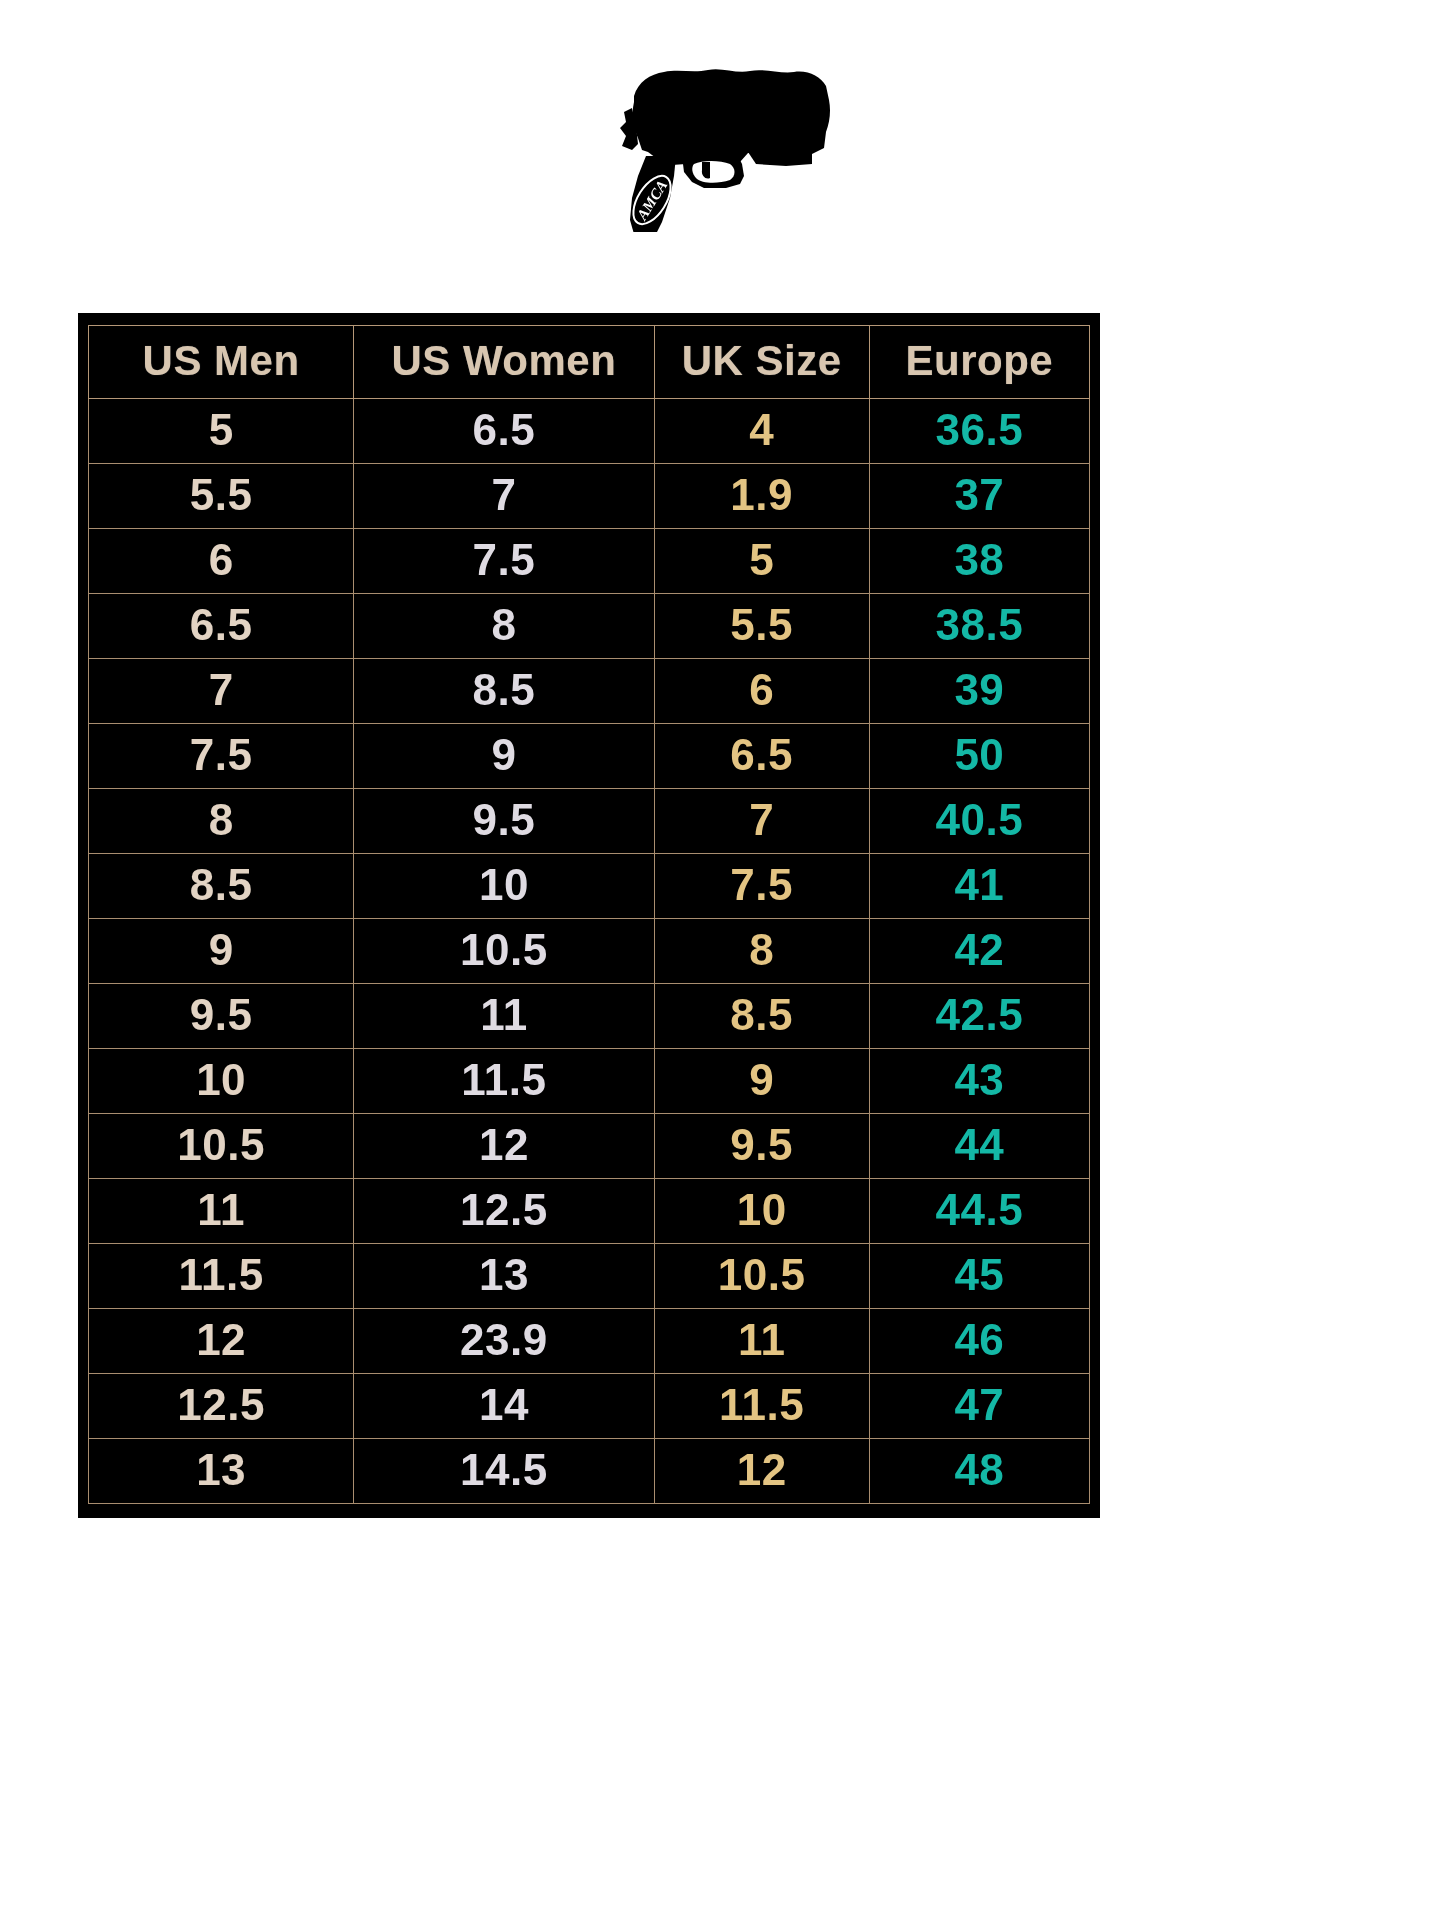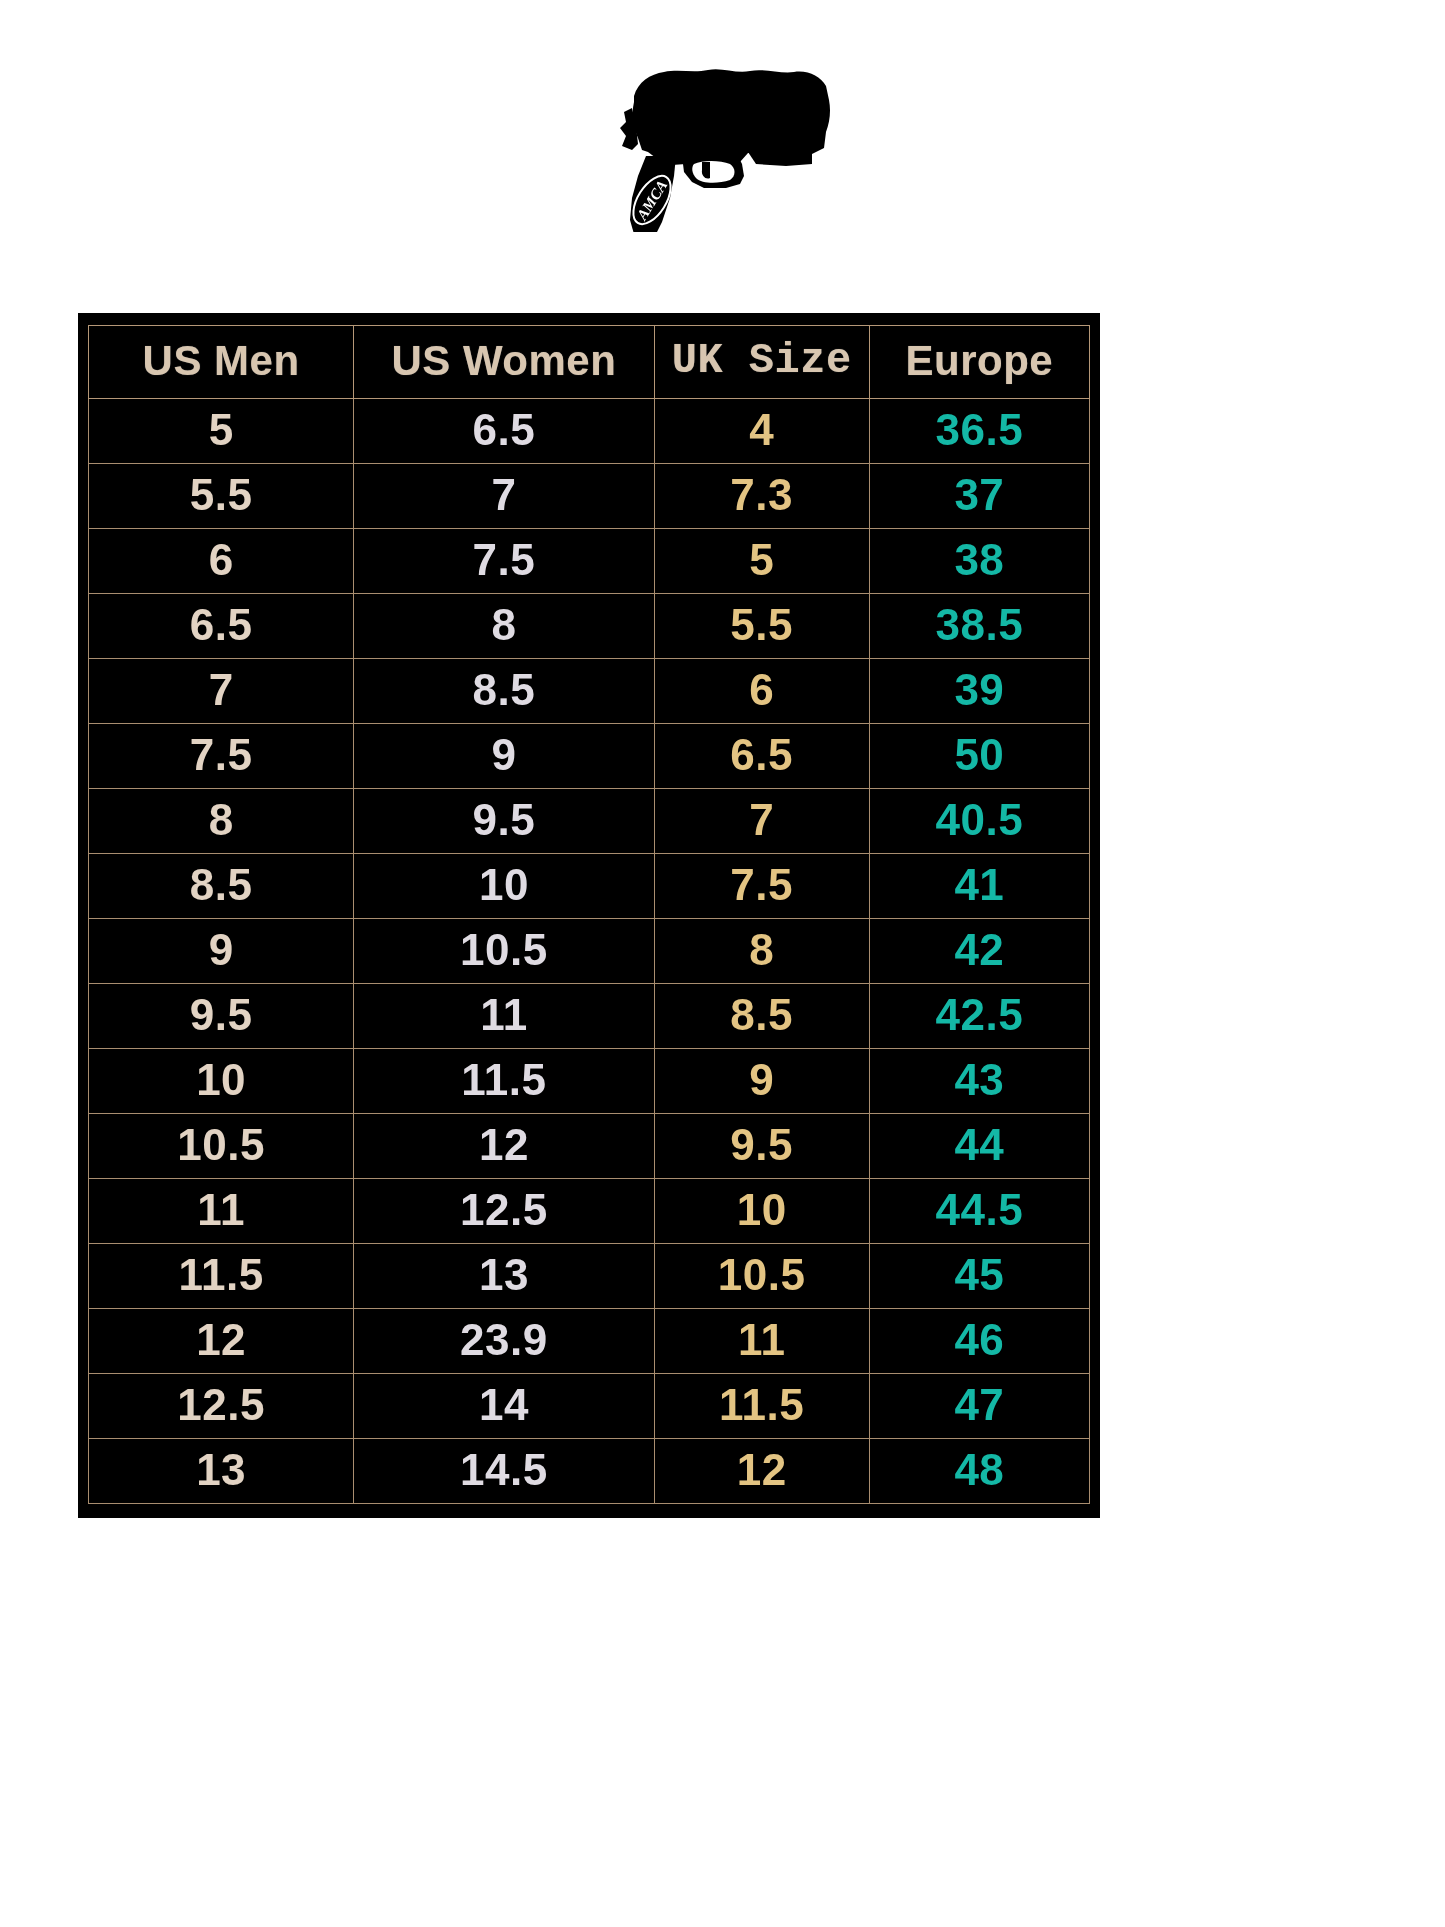--- a/index.html
+++ b/index.html
@@ -66,21 +66,21 @@
   
   table#size-chart thead th {
     font-size: 42px;
     padding: 14px 4px 16px 4px;
     color: #d8c6b0;
     border: 1px solid #b59878;
     text-shadow: 0 0 1px rgba(255,255,255,0.35);
   }
   thead th.h-usmen   { color: #d6c3ae; border-color: #b89a79; }
   thead th.h-uswomen { color: #d9c7b2; border-color: #b89a79; }
-  thead th.h-uk      { color: #d5c2a6; border-color: #b08f68; font-family: Liberation Mono, monospace; }
+  thead th.h-uk      { color: #d5c2a6; border-color: #b08f68; }
   thead th.h-eu      { color: #d7c5b3; border-color: #b49a83; }
 
   
   table#size-chart tbody td {
     font-size: 44px;
     padding: 9px 4px 11px 4px;
     border: 1px solid #a98e70;
   }
   tbody td.d-usmen {
     color: #e2d3c3;
@@ -199,21 +199,21 @@
     <tbody id="chart-body">
       <tr>
           <td class="d-usmen">5</td>
           <td class="d-uswomen">6.5</td>
           <td class="d-uk">4</td>
           <td class="d-eu">36.5</td>
         </tr>
       <tr>
           <td class="d-usmen">5.5</td>
           <td class="d-uswomen">7</td>
-          <td class="d-uk">7.3</td>
+          <td class="d-uk">1.9</td>
           <td class="d-eu">37</td>
         </tr>
       <tr>
           <td class="d-usmen">6</td>
           <td class="d-uswomen">7.5</td>
           <td class="d-uk">5</td>
           <td class="d-eu">38</td>
         </tr>
       <tr>
           <td class="d-usmen">6.5</td>

